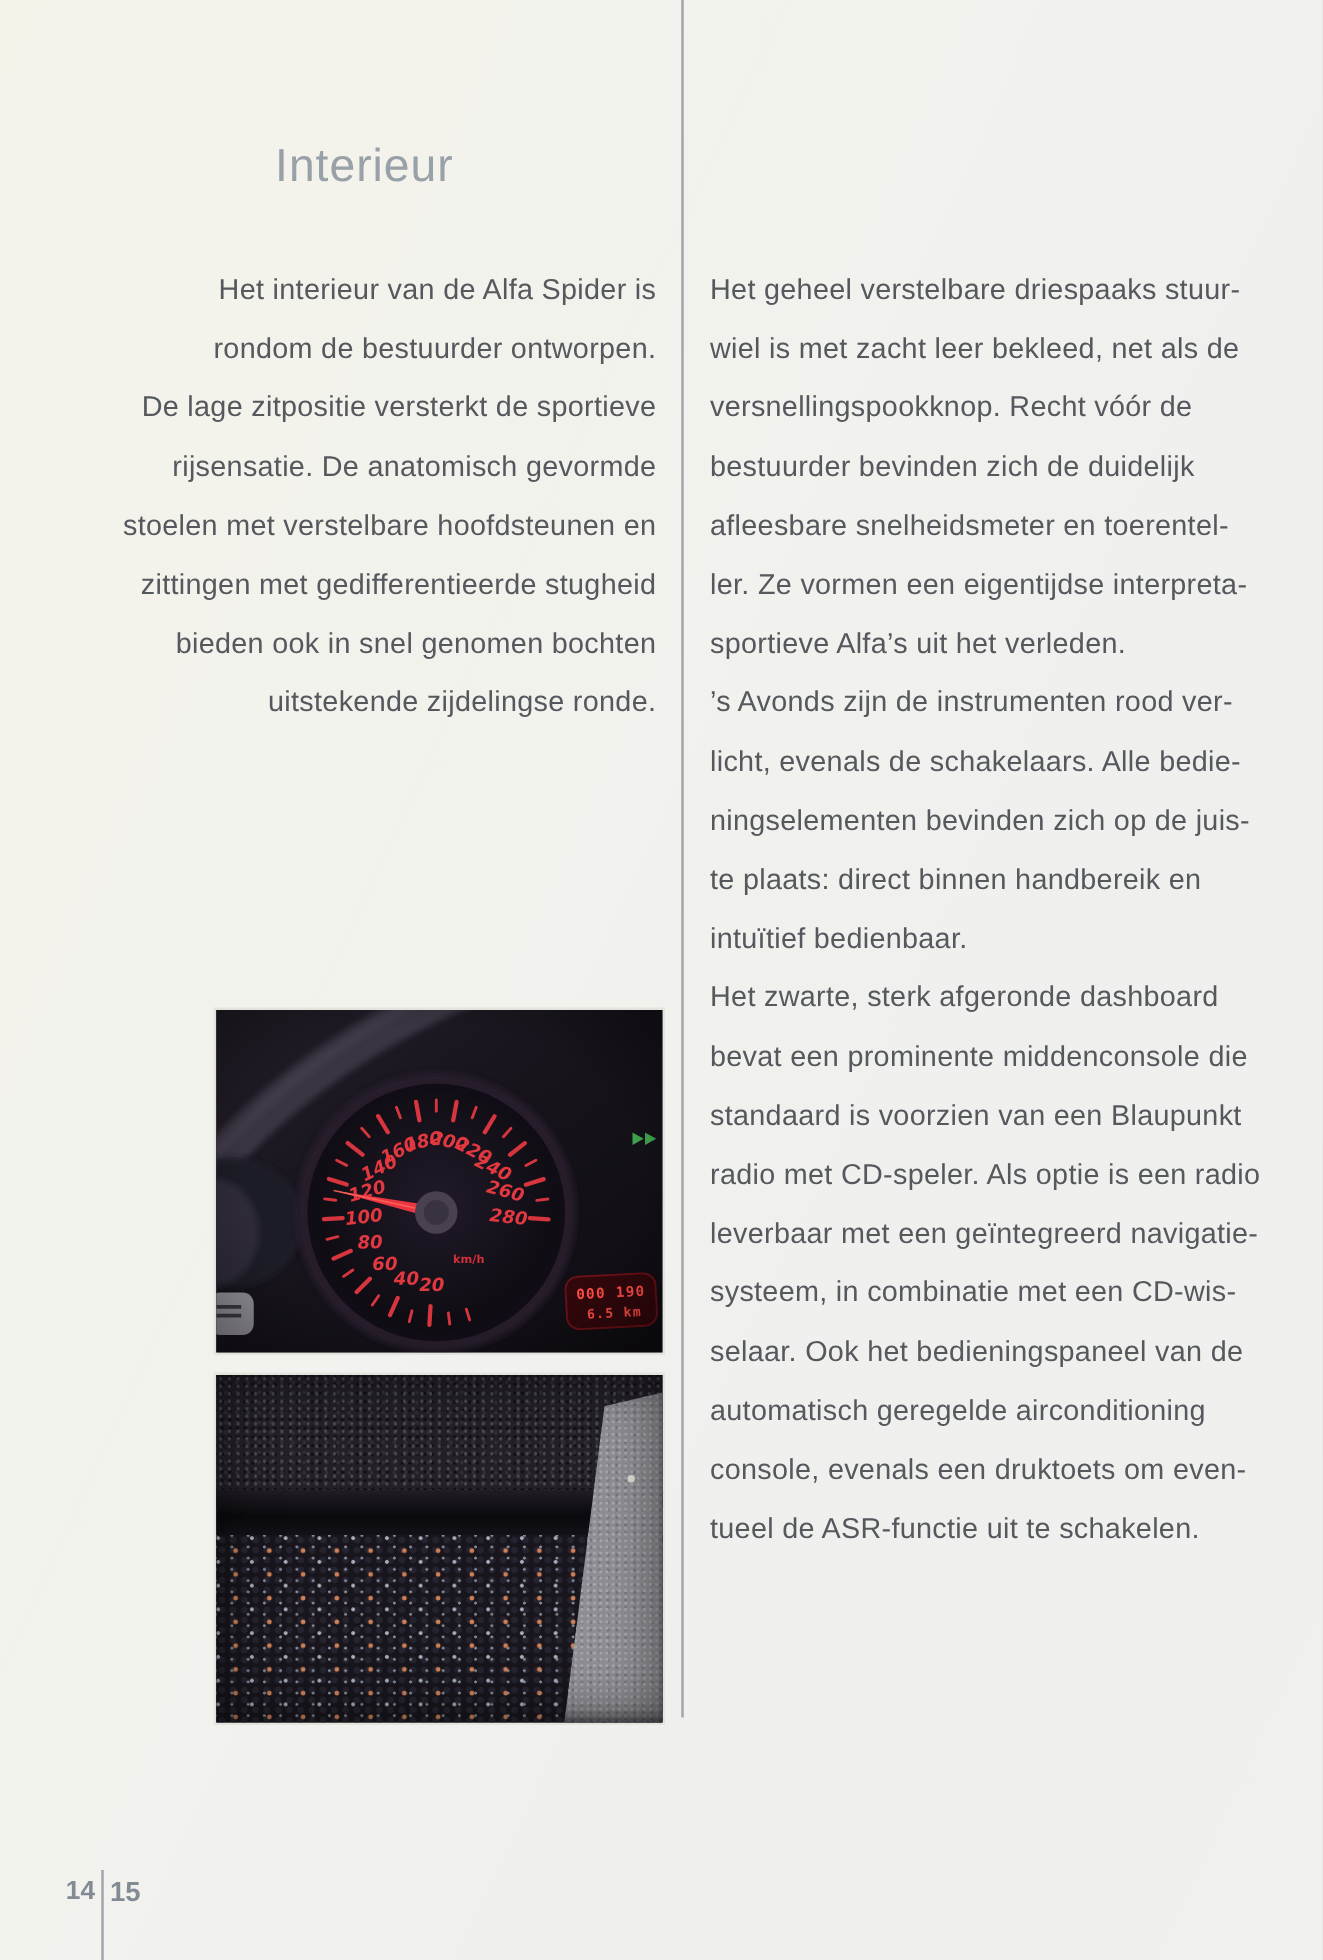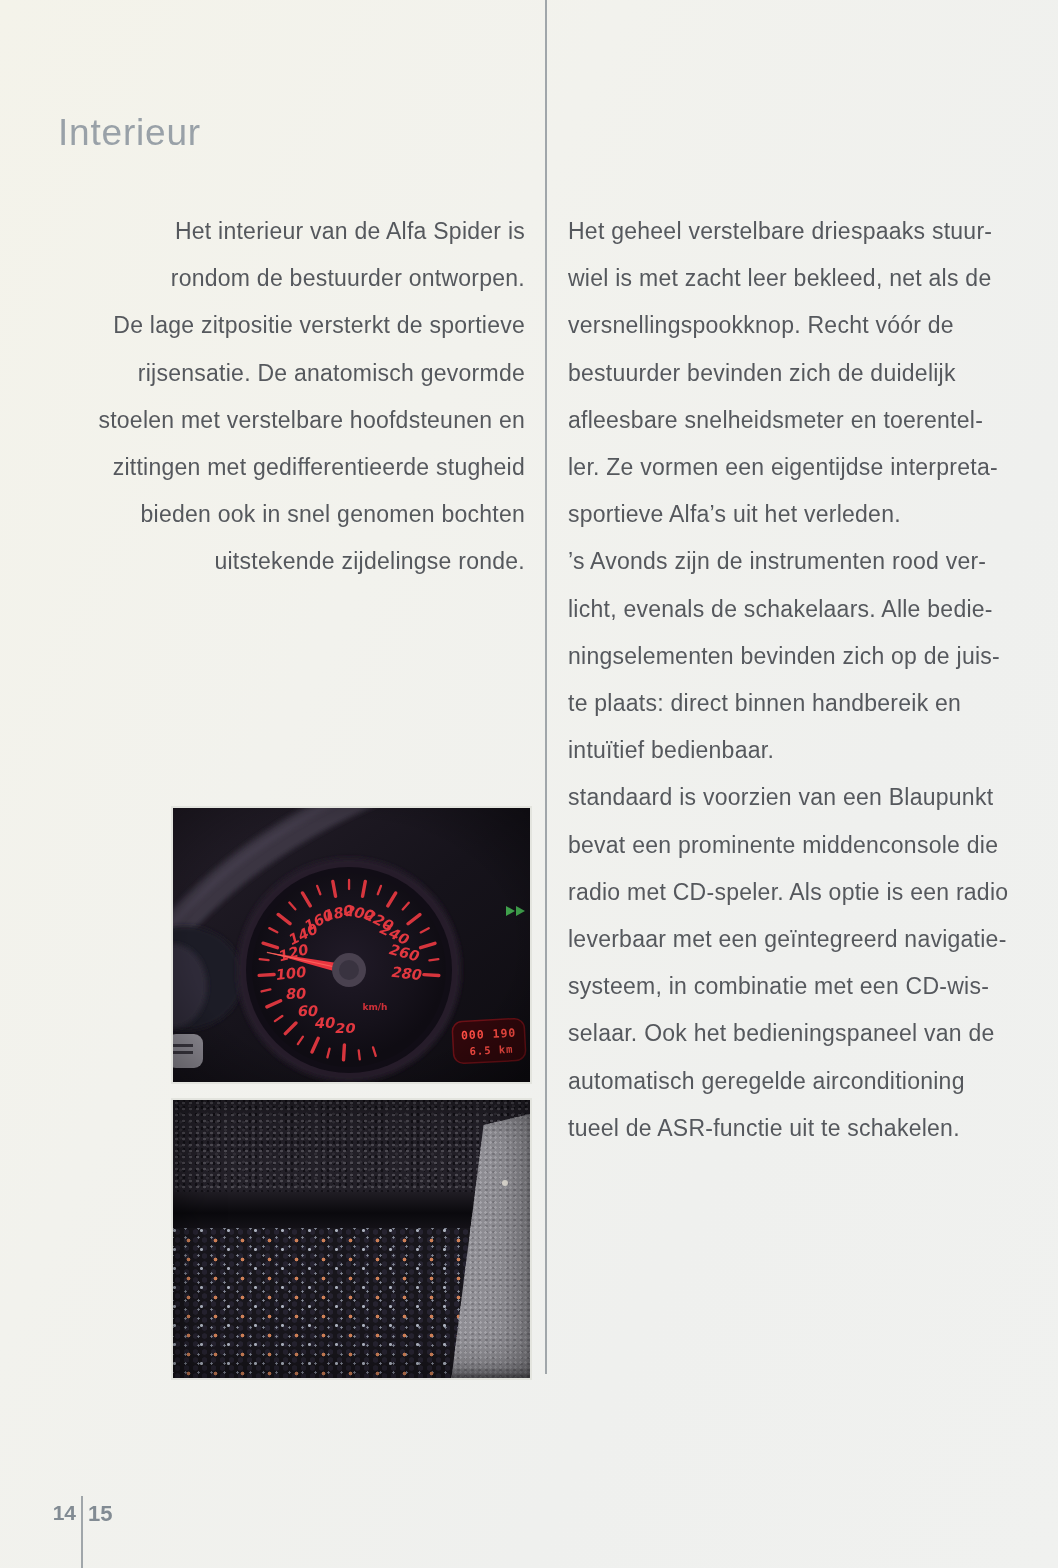--- a/index.html
+++ b/index.html
@@ -11,21 +11,21 @@
     background:linear-gradient(115deg,#f4f3ea 0%,#f2f2ed 35%,#eff0ee 70%,#f0f1ef 100%);
     font-family:"Liberation Sans","DejaVu Sans",sans-serif;
     color:#55585d;
   }
   .divider{
     position:absolute;left:545px;top:0;width:2px;height:1374px;
     background:#a0a6aa;
   }
   .title{
     position:absolute;left:58px;top:112px;width:467px;
-    text-align:left;
+    text-align:center;
     font-size:37px;line-height:1.15;font-weight:400;
     color:#99a1a8;letter-spacing:0.8px;
   }
   .col{position:absolute;top:208px;font-size:23px;letter-spacing:0.25px;}
   .col p{margin:0;line-height:47.2px;white-space:nowrap;}
   .left-col{left:58px;width:467px;text-align:right;}
   .right-col{left:568px;width:482px;text-align:left;}
   .photo{position:absolute;overflow:hidden;background:#121016;box-shadow:0 0 0 2px #e3e4de;}
   .photo1{left:173px;top:808px;width:357px;height:274px;}
   .photo2{left:173px;top:1100px;width:357px;height:278px;}
@@ -114,27 +114,29 @@
       <p>versnellingspookknop. Recht vóór de</p>
       <p>bestuurder bevinden zich de duidelijk</p>
       <p>afleesbare snelheidsmeter en toerentel-</p>
       <p>ler. Ze vormen een eigentijdse interpreta-</p>
       <p>sportieve Alfa’s uit het verleden.</p>
       <p>’s Avonds zijn de instrumenten rood ver-</p>
       <p>licht, evenals de schakelaars. Alle bedie-</p>
       <p>ningselementen bevinden zich op de juis-</p>
       <p>te plaats: direct binnen handbereik en</p>
       <p>intuïtief bedienbaar.</p>
+      <p>Het zwarte, sterk afgeronde dashboard</p>
+      <p>bevat een prominente middenconsole die</p>
       <p>standaard is voorzien van een Blaupunkt</p>
-      <p>bevat een prominente middenconsole die</p>
       <p>radio met CD-speler. Als optie is een radio</p>
       <p>leverbaar met een geïntegreerd navigatie-</p>
       <p>systeem, in combinatie met een CD-wis-</p>
       <p>selaar. Ook het bedieningspaneel van de</p>
       <p>automatisch geregelde airconditioning</p>
+      <p>console, evenals een druktoets om even-</p>
       <p>tueel de ASR-functie uit te schakelen.</p>
     </div>
 
   <figure class="photo photo1" style="margin:0">
     <svg id="gauge-svg" viewBox="0 0 357 274">
       <defs>
         <radialGradient id="face" cx="50%" cy="45%">
           <stop offset="0%" stop-color="#201a27"></stop>
           <stop offset="70%" stop-color="#15111a"></stop>
           <stop offset="100%" stop-color="#0f0c13"></stop>

